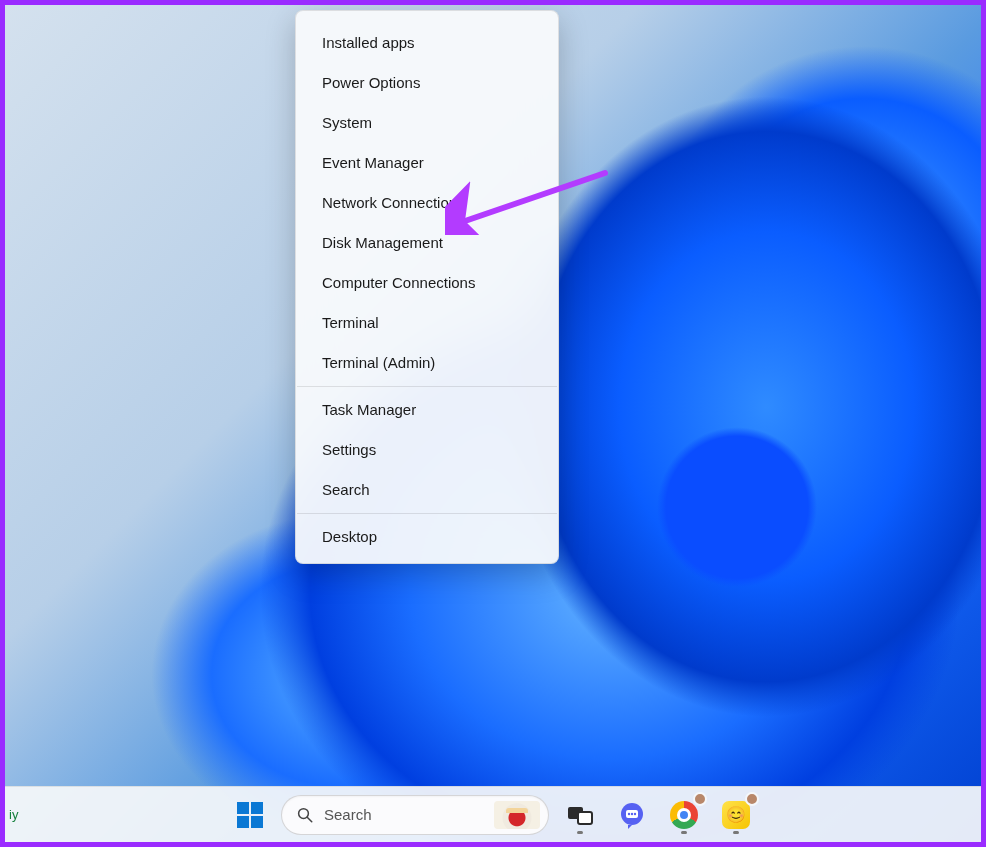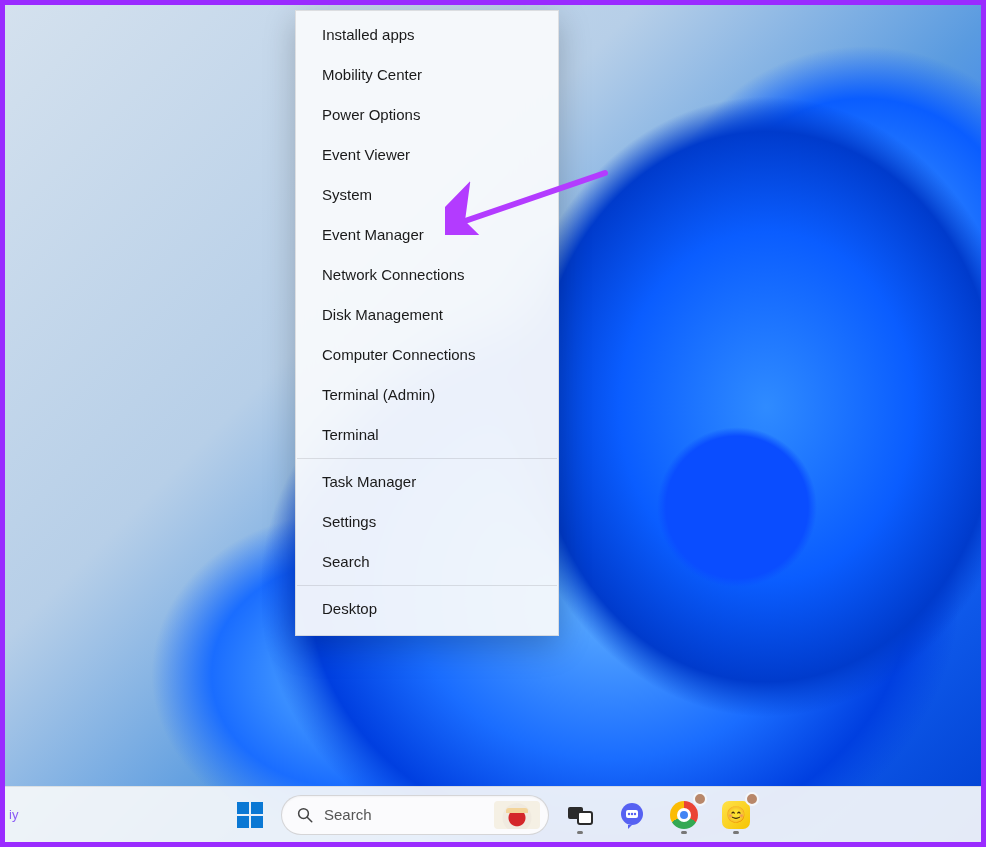--- a/index.html
+++ b/index.html
@@ -16,23 +16,23 @@
         radial-gradient(ellipse 300px 250px at 35% 80%, #5ab0ff 0%, #1a6dff 45%, transparent 65%),
         linear-gradient(135deg,#d4e1ee 0%,#b7cfe8 35%,#5a9be0 55%,#1a6dff 75%,#0040d0 100%);
     }
 
     .context-menu {
       position:absolute; left:290px; top:5px;
       width:264px;
       background:rgba(248,250,252,0.95);
       backdrop-filter:blur(20px);
       border:1px solid rgba(0,0,0,0.10);
-      border-radius:0;
+      border-radius:8px;
       box-shadow:0 10px 30px rgba(0,0,0,0.22);
-      padding:4px 0 6px 0;
+      padding:12px 0 6px 0;
       font-size:15px;
       color:#1a1a1a;
     }
     .ctx-item {
       display:flex; align-items:center; justify-content:space-between;
       padding:0 22px 0 26px;
       height:40px; line-height:40px;
       cursor:default;
     }
     .ctx-sep { height:1px; background:rgba(0,0,0,0.10); margin:3px 1px; }
@@ -46,21 +46,21 @@
     .taskbar {
       position:absolute; left:0; right:0; bottom:0;
       height:56px;
       background:rgba(245,247,250,0.93);
       border-top:1px solid rgba(0,0,0,0.08);
       display:flex; align-items:center; justify-content:center;
       gap:10px;
     }
     .tb-left-stub {
       position:absolute; left:4px; bottom:0; height:56px;
-      display:flex; align-items:center; font-size:13px; color:#8b5cf6;
+      display:flex; align-items:center; font-size:13px; color:#15803d;
     }
     .tb-icon {
       width:42px; height:42px; border-radius:6px;
       display:flex; align-items:center; justify-content:center;
       position:relative;
     }
     .tb-dot { position:absolute; bottom:2px; width:6px; height:3px; border-radius:2px; background:#777; }
 
     .start-glyph { display:grid; grid-template-columns:12px 12px; grid-template-rows:12px 12px; gap:2px; }
     .start-glyph span { background:#0a78d4; }
@@ -109,48 +109,42 @@
 </head>
 <body>
 
 <div class="desktop"></div>
 
 <div class="context-menu">
   <div class="ctx-item">
       <span>Installed apps</span>
     </div>
   <div class="ctx-item">
-      <span>Mobility Center</span>
-    </div>
-  <div class="ctx-item">
       <span>Power Options</span>
     </div>
   <div class="ctx-item">
-      <span>Event Viewer</span>
-    </div>
-  <div class="ctx-item">
       <span>System</span>
     </div>
   <div class="ctx-item">
       <span>Event Manager</span>
     </div>
   <div class="ctx-item">
       <span>Network Connections</span>
     </div>
   <div class="ctx-item">
       <span>Disk Management</span>
     </div>
   <div class="ctx-item">
       <span>Computer Connections</span>
     </div>
   <div class="ctx-item">
+      <span>Terminal</span>
+    </div>
+  <div class="ctx-item">
       <span>Terminal (Admin)</span>
-    </div>
-  <div class="ctx-item">
-      <span>Terminal</span>
     </div>
   <div class="ctx-sep"></div>
   <div class="ctx-item">
       <span>Task Manager</span>
     </div>
   <div class="ctx-item">
       <span>Settings</span>
     </div>
   <div class="ctx-item">
       <span>Search</span>

